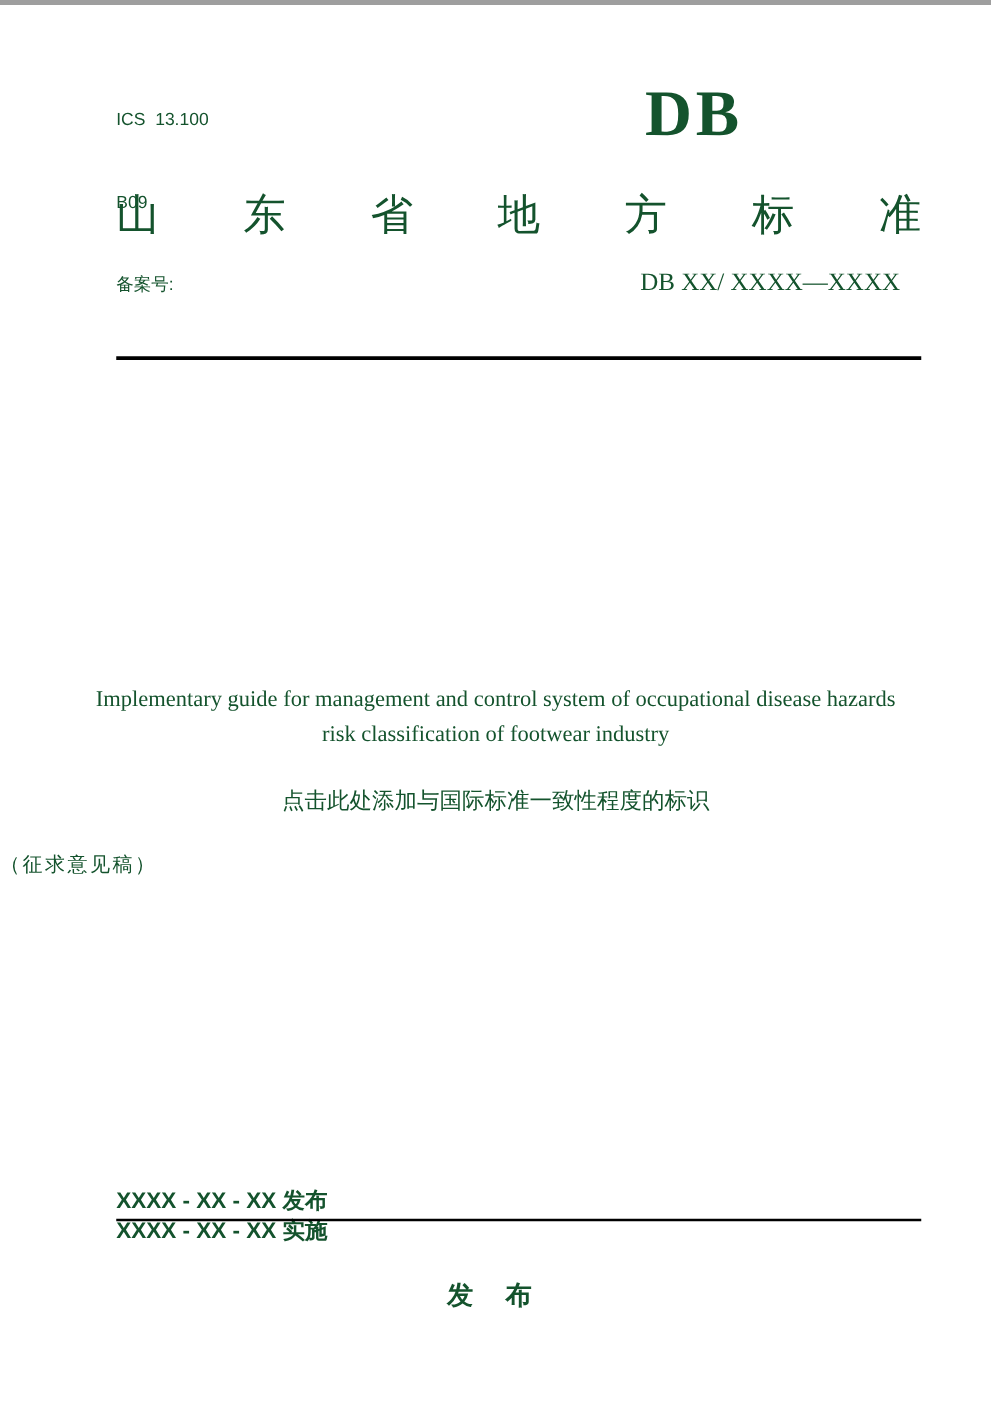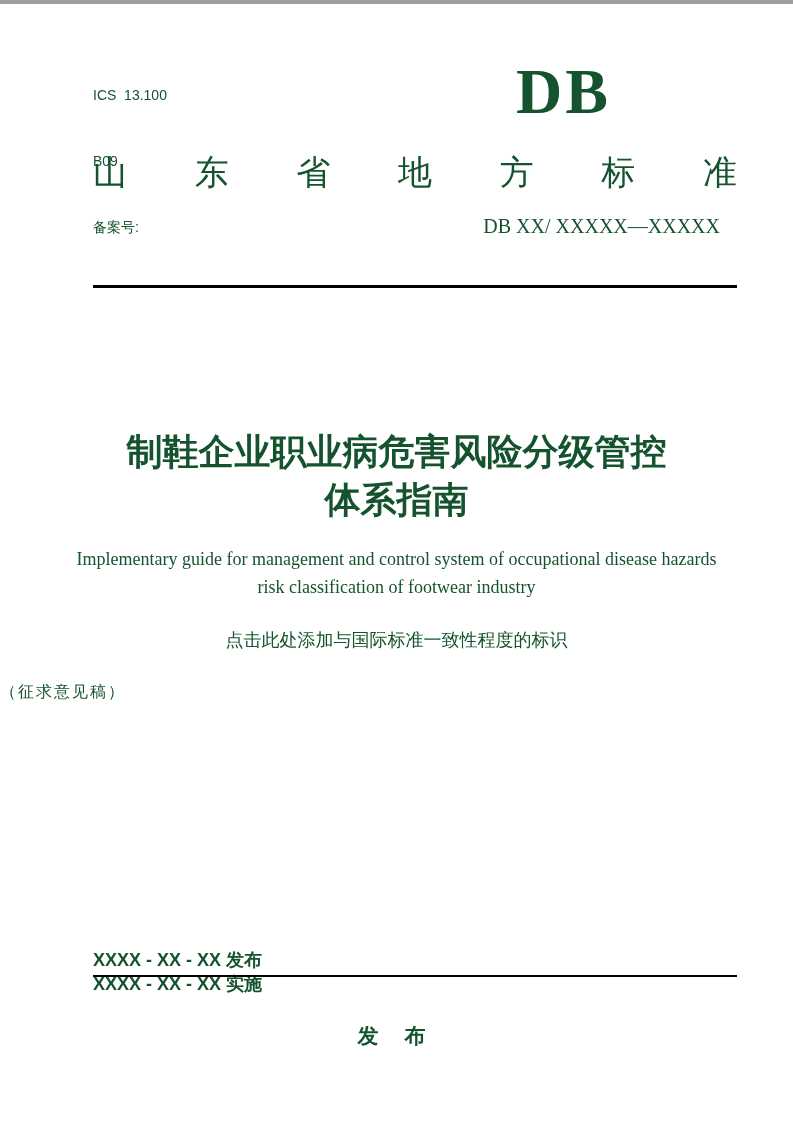--- a/index.html
+++ b/index.html
@@ -27,21 +27,21 @@
     white-space: pre;
     font-family: "Liberation Sans", sans-serif;
   }
   
   .db-logo {
     position: absolute;
     left: 516px;
     top: 56px;
     font-family: "Liberation Serif", serif;
     font-weight: bold;
-    font-size: 64px;
+    font-size: 52px;
     line-height: 64px;
     letter-spacing: 3px;
   }
   
   .standard-name {
     position: absolute;
     left: 93px;
     top: 148px;
     width: 644px;
     font-size: 34px;
@@ -150,28 +150,24 @@
   <div class="ics-block">
     <div>ICS  13.100</div>
     <div>B09</div>
     <div>备案号:</div>
   </div>
 
   <div class="db-logo">DB</div>
 
   <div class="standard-name">山东省地方标准</div>
 
-  <div class="standard-number">DB XX/ XXXXX—XXXXX</div>
+  <div class="standard-number">DB XX/ XXXX—XXXX</div>
 
   <div class="rule top-rule"></div>
 
-  <div class="doc-title">
-    <div>制鞋企业职业病危害风险分级管控</div>
-    <div>体系指南</div>
-  </div>
 
   <div class="doc-title-en">Implementary guide for management and control system of occupational disease hazards risk classification of footwear industry</div>
 
   <div class="consistency-note">点击此处添加与国际标准一致性程度的标识</div>
 
   <div class="draft-note">（征求意见稿）</div>
 
   <div class="dates-row">
     <span>XXXX - XX - XX 发布</span>
     <span>XXXX - XX - XX 实施</span>

